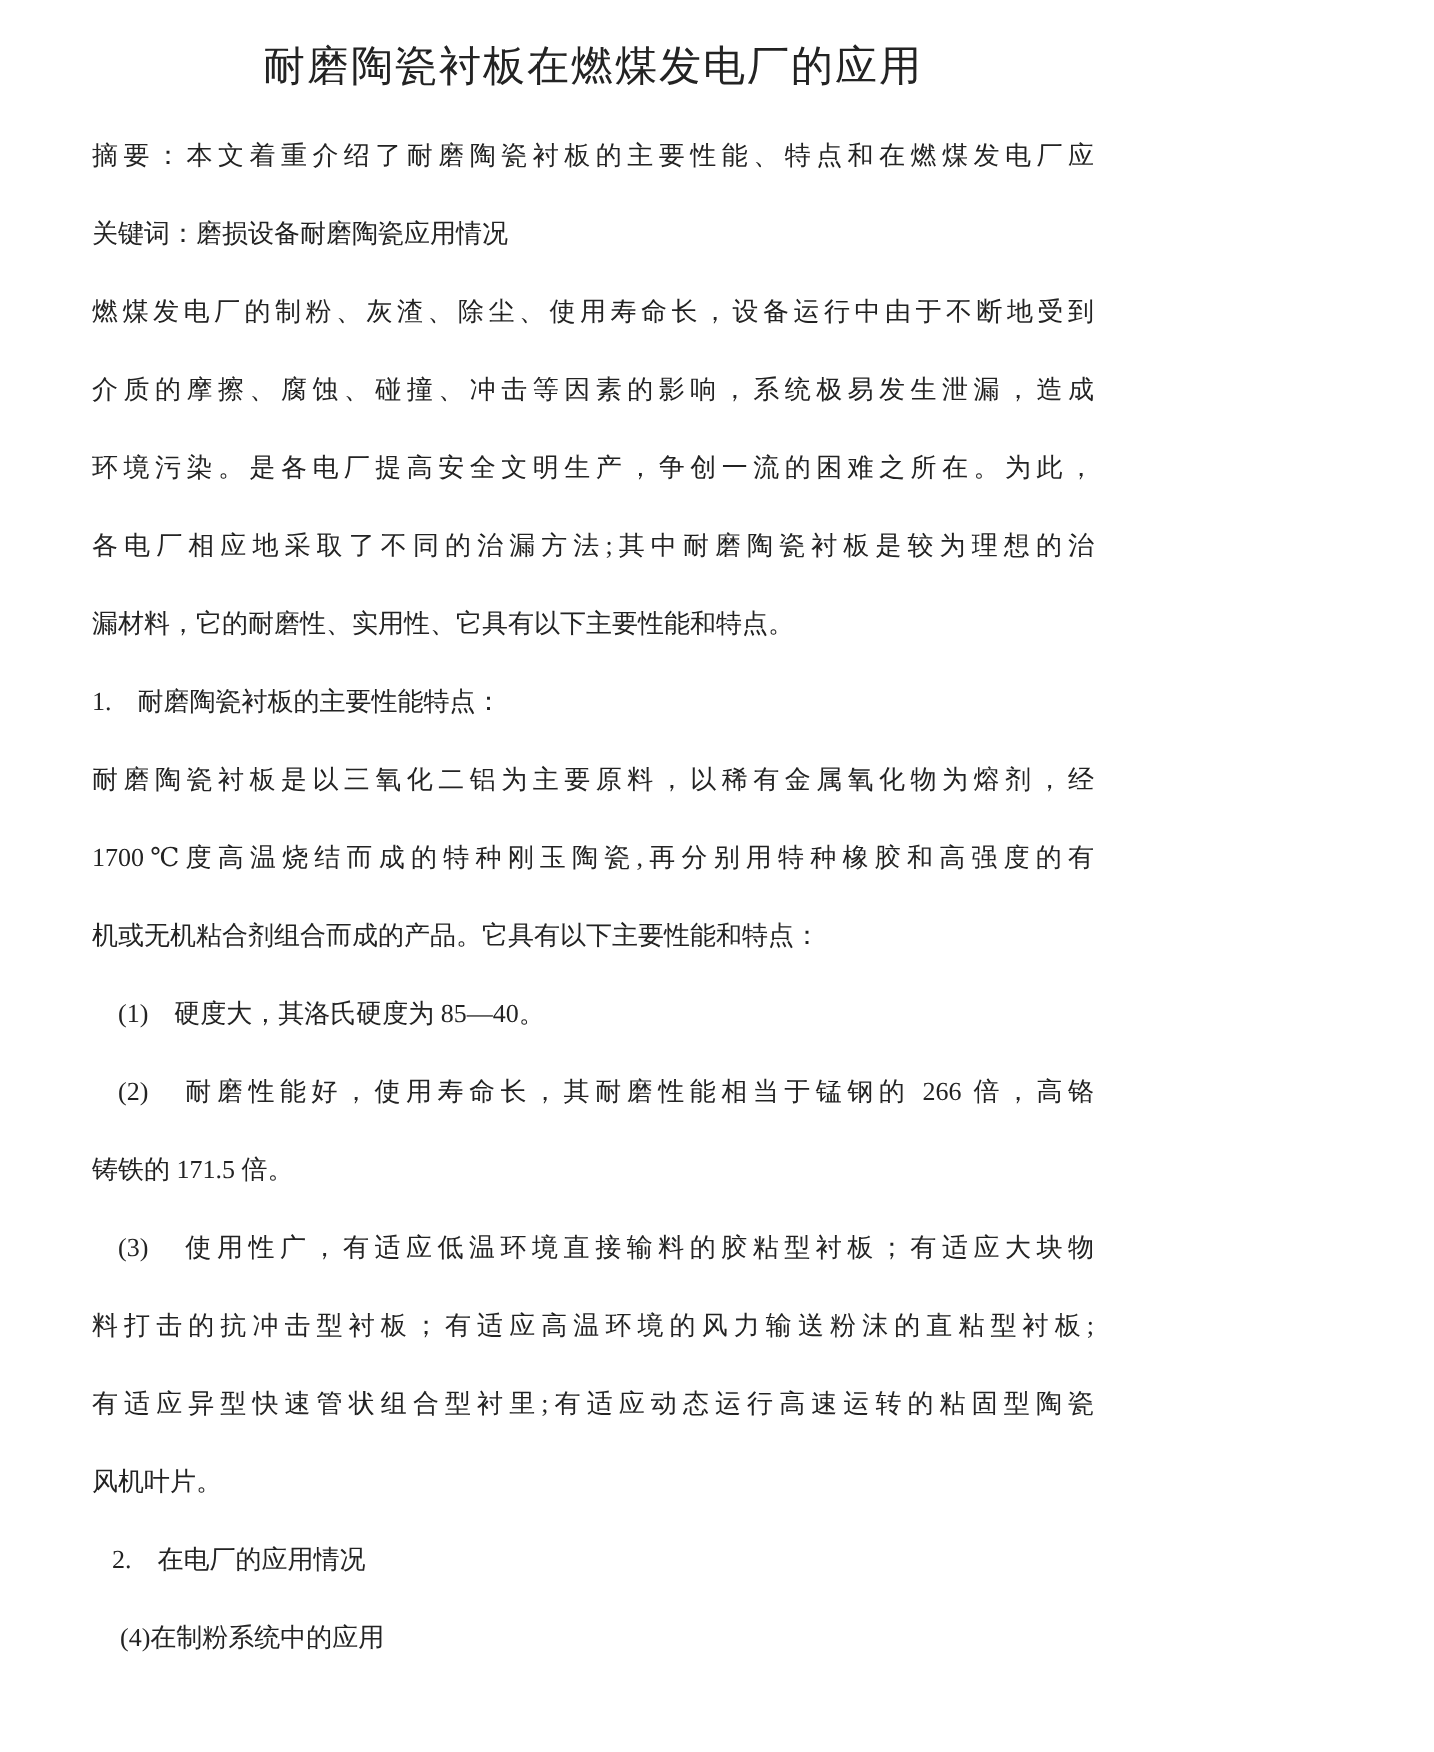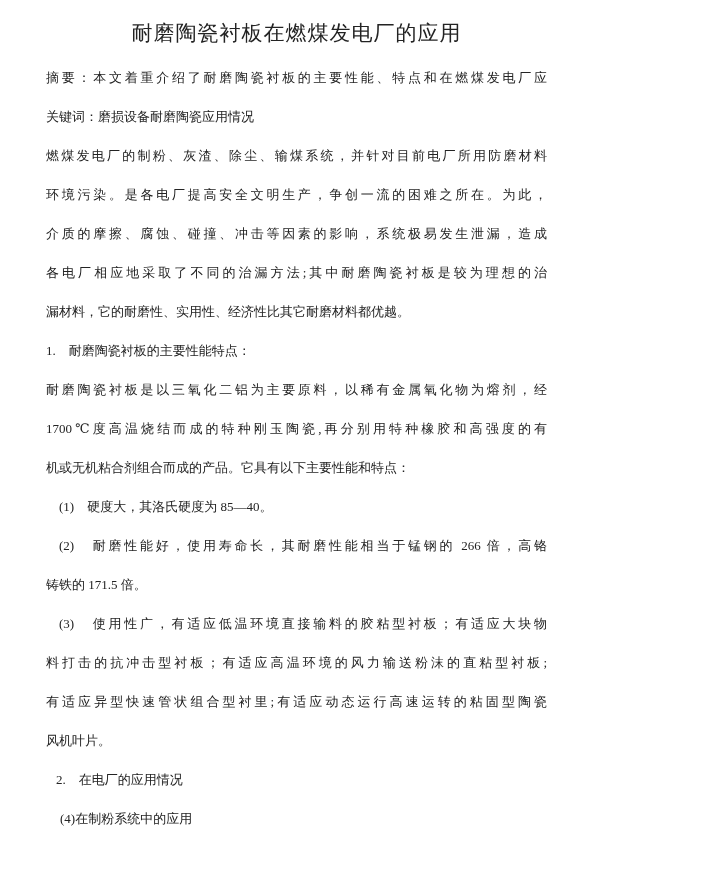--- a/index.html
+++ b/index.html
@@ -53,25 +53,25 @@
   .line.indent-sub { padding-left: 14px; }
 </style>
 </head>
 <body>
 
 <div class="page">
   <div class="title">耐磨陶瓷衬板在燃煤发电厂的应用</div>
   <div class="body-lines">
       <div class="line justify">摘要：本文着重介绍了耐磨陶瓷衬板的主要性能、特点和在燃煤发电厂应</div>
       <div class="line">关键词：磨损设备耐磨陶瓷应用情况</div>
-      <div class="line justify">燃煤发电厂的制粉、灰渣、除尘、输煤系统，并针对目前电厂所用防磨材料</div>
+      <div class="line justify">燃煤发电厂的制粉、灰渣、除尘、使用寿命长，设备运行中由于不断地受到</div>
+      <div class="line justify">介质的摩擦、腐蚀、碰撞、冲击等因素的影响，系统极易发生泄漏，造成</div>
       <div class="line justify">环境污染。是各电厂提高安全文明生产，争创一流的困难之所在。为此，</div>
-      <div class="line justify">介质的摩擦、腐蚀、碰撞、冲击等因素的影响，系统极易发生泄漏，造成</div>
       <div class="line justify">各电厂相应地采取了不同的治漏方法;其中耐磨陶瓷衬板是较为理想的治</div>
-      <div class="line">漏材料，它的耐磨性、实用性、经济性比其它耐磨材料都优越。</div>
+      <div class="line">漏材料，它的耐磨性、实用性、它具有以下主要性能和特点。</div>
       <div class="line">1.　耐磨陶瓷衬板的主要性能特点：</div>
       <div class="line justify">耐磨陶瓷衬板是以三氧化二铝为主要原料，以稀有金属氧化物为熔剂，经</div>
       <div class="line justify">1700℃度高温烧结而成的特种刚玉陶瓷,再分别用特种橡胶和高强度的有</div>
       <div class="line">机或无机粘合剂组合而成的产品。它具有以下主要性能和特点：</div>
       <div class="line indent-item">(1)　硬度大，其洛氏硬度为 85—40。</div>
       <div class="line justify indent-item">(2)　耐磨性能好，使用寿命长，其耐磨性能相当于锰钢的 266 倍，高铬</div>
       <div class="line">铸铁的 171.5 倍。</div>
       <div class="line justify indent-item">(3)　使用性广，有适应低温环境直接输料的胶粘型衬板；有适应大块物</div>
       <div class="line justify">料打击的抗冲击型衬板；有适应高温环境的风力输送粉沫的直粘型衬板;</div>
       <div class="line justify">有适应异型快速管状组合型衬里;有适应动态运行高速运转的粘固型陶瓷</div>

